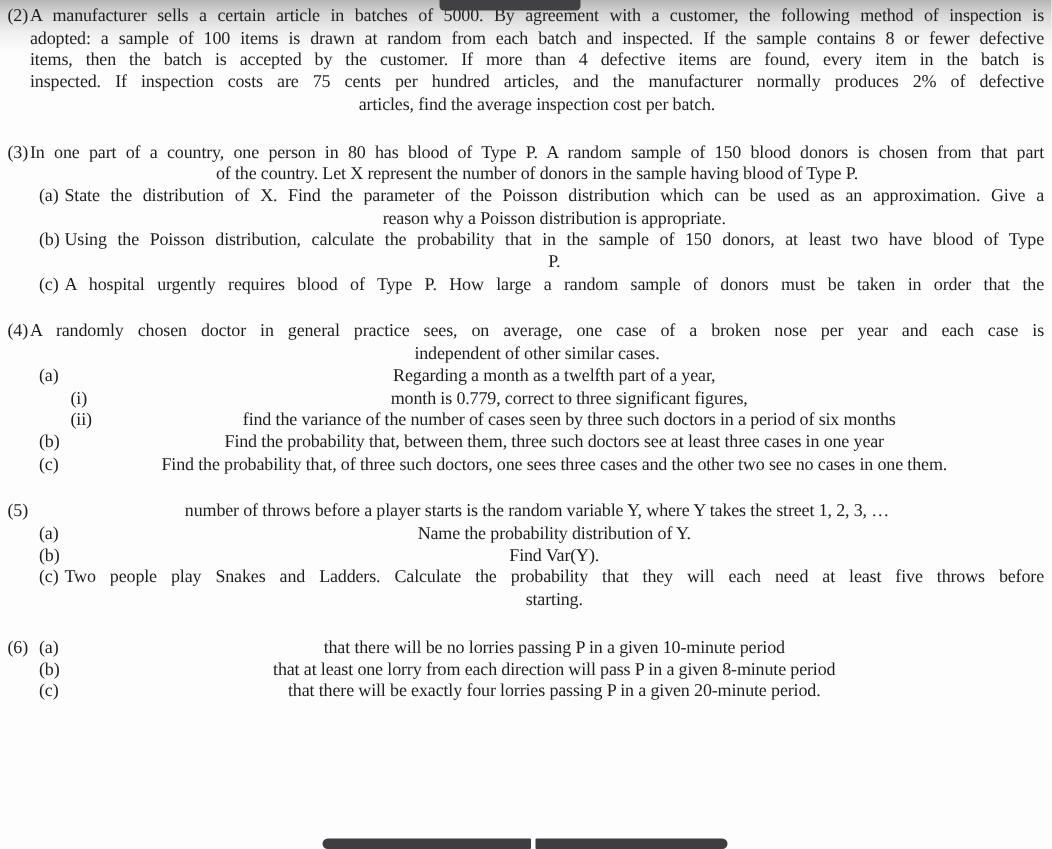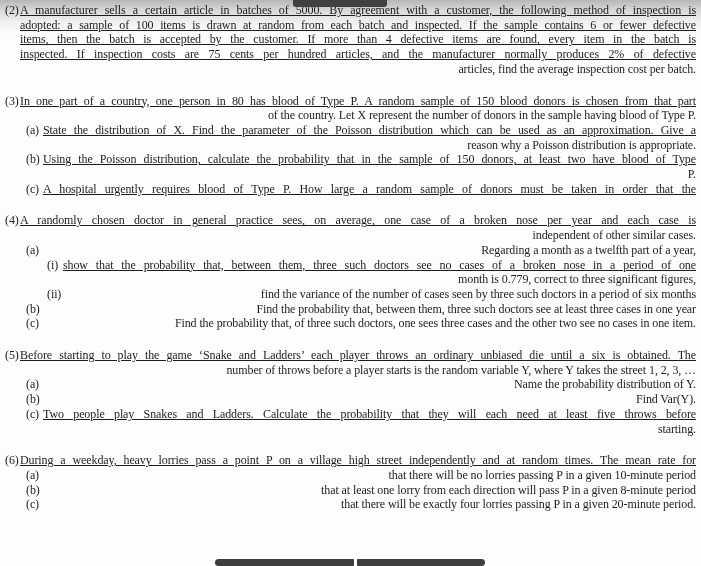--- a/index.html
+++ b/index.html
@@ -30,22 +30,22 @@
     position: absolute; top: 3px; left: 5px;
     width: 691px;
     font-size: 12px;
     line-height: 14.7px;
     letter-spacing: -0.1px;
   }
   .problem { display: flex; }
   .problem + .problem { margin-top: 17px; }
   .pnum { width: 15px; flex: none; }
   .pbody { width: 676px; flex: none; }
-  .line { text-align: right; }
-  .just { text-align: justify; text-align-last: justify; text-decoration: underline; }
+  .line { text-align: center; }
+  .just { text-align: justify; text-align-last: justify; }
   .nw { white-space: nowrap; }
   .item { display: flex; margin-left: 6px; }
   .ilabel { width: 17px; flex: none; }
   .itext { flex: 1; min-width: 0; }
   .subitem { display: flex; margin-left: 27px; }
   .slabel { width: 16px; flex: none; }
   .stext { flex: 1; min-width: 0; }
   .top-bar {
     position: absolute; left: 293px; top: 0;
     width: 94px; height: 7px;
@@ -70,21 +70,21 @@
 
 <div class="page">
   <div class="scan-shade"></div>
 
   <div class="content">
 
     <div class="problem">
       <span class="pnum">(2)</span>
       <div class="pbody">
         <div class="line just">A manufacturer sells a certain article in batches of 5000. By agreement with a customer, the following method of inspection is</div>
-        <div class="line just">adopted: a sample of 100 items is drawn at random from each batch and inspected. If the sample contains 6 or fewer defective</div>
+        <div class="line just">adopted: a sample of 100 items is drawn at random from each batch and inspected. If the sample contains 8 or fewer defective</div>
         <div class="line just">items, then the batch is accepted by the customer. If more than 4 defective items are found, every item in the batch is</div>
         <div class="line just">inspected. If inspection costs are 75 cents per hundred articles, and the manufacturer normally produces 2% of defective</div>
         <div class="line nw">articles, find the average inspection cost per batch.</div>
       </div>
     </div>
 
     <div class="problem">
       <span class="pnum">(3)</span>
       <div class="pbody">
         <div class="line just">In one part of a country, one person in 80 has blood of Type P. A random sample of 150 blood donors is chosen from that part</div>
@@ -119,49 +119,47 @@
         <div class="line nw">independent of other similar cases.</div>
         <div class="item">
           <span class="ilabel">(a)</span>
           <div class="itext">
             <div class="line nw">Regarding a month as a twelfth part of a year,</div>
           </div>
         </div>
         <div class="subitem">
           <span class="slabel">(i)</span>
           <div class="stext">
-            <div class="line just">show that the probability that, between them, three such doctors see no cases of a broken nose in a period of one</div>
             <div class="line nw">month is 0.779, correct to three significant figures,</div>
           </div>
         </div>
         <div class="subitem">
           <span class="slabel">(ii)</span>
           <div class="stext">
             <div class="line nw">find the variance of the number of cases seen by three such doctors in a period of six months</div>
           </div>
         </div>
         <div class="item">
           <span class="ilabel">(b)</span>
           <div class="itext">
             <div class="line nw">Find the probability that, between them, three such doctors see at least three cases in one year</div>
           </div>
         </div>
         <div class="item">
           <span class="ilabel">(c)</span>
           <div class="itext">
-            <div class="line nw">Find the probability that, of three such doctors, one sees three cases and the other two see no cases in one item.</div>
+            <div class="line nw">Find the probability that, of three such doctors, one sees three cases and the other two see no cases in one them.</div>
           </div>
         </div>
       </div>
     </div>
 
     <div class="problem">
       <span class="pnum">(5)</span>
       <div class="pbody">
-        <div class="line just">Before starting to play the game ‘Snake and Ladders’ each player throws an ordinary unbiased die until a six is obtained. The</div>
         <div class="line nw">number of throws before a player starts is the random variable Y, where Y takes the street 1, 2, 3, …</div>
         <div class="item">
           <span class="ilabel">(a)</span>
           <div class="itext">
             <div class="line nw">Name the probability distribution of Y.</div>
           </div>
         </div>
         <div class="item">
           <span class="ilabel">(b)</span>
           <div class="itext">
@@ -174,21 +172,20 @@
             <div class="line just">Two people play Snakes and Ladders. Calculate the probability that they will each need at least five throws before</div>
             <div class="line nw">starting.</div>
           </div>
         </div>
       </div>
     </div>
 
     <div class="problem">
       <span class="pnum">(6)</span>
       <div class="pbody">
-        <div class="line just">During a weekday, heavy lorries pass a point P on a village high street independently and at random times. The mean rate for</div>
         <div class="item">
           <span class="ilabel">(a)</span>
           <div class="itext">
             <div class="line nw">that there will be no lorries passing P in a given 10-minute period</div>
           </div>
         </div>
         <div class="item">
           <span class="ilabel">(b)</span>
           <div class="itext">
             <div class="line nw">that at least one lorry from each direction will pass P in a given 8-minute period</div>

